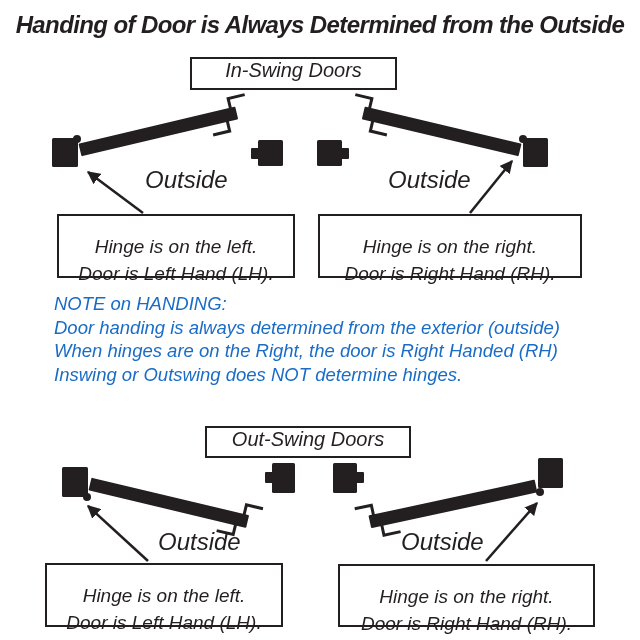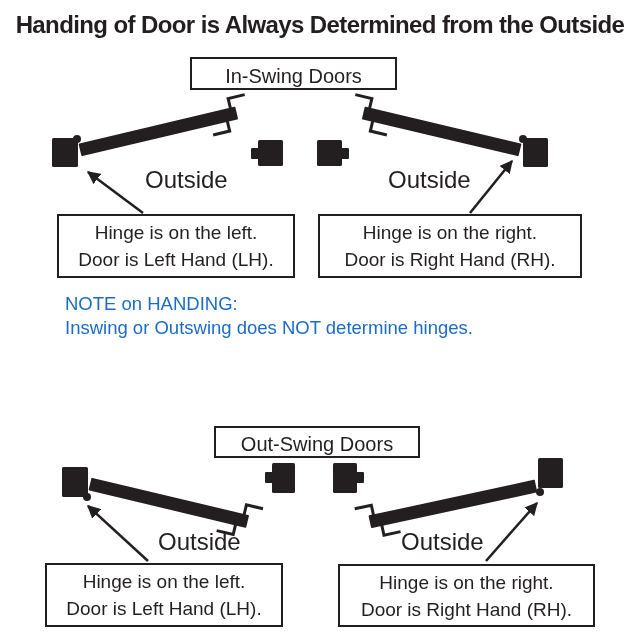--- a/index.html
+++ b/index.html
@@ -1,56 +1,56 @@
 <!DOCTYPE html>
 <html style="--ink: #231f20; --note-blue: #1a6cc7;"><head>
 <meta charset="utf-8">
 <style>
   :root { --ink:#231f20; --note-blue:#1a6cc7; }
   * { margin:0; padding:0; box-sizing:border-box; }
   body { background:#fff; font-family:"Liberation Sans", sans-serif; }
-  .page { position:relative; width:640px; height:640px; background:#fff; overflow:hidden; }
+  .page { position:relative; width:640px; height:640px; background:#fff; overflow:hidden;font-style:italic; }
 
   .title {
     position:absolute; top:11px; left:0; width:640px;
     text-align:center; white-space:nowrap;
     font-size:24px; font-weight:bold; letter-spacing:-0.6px;
     color:var(--ink);
   }
 
   .svg-layer { position:absolute; top:0; left:0; width:640px; height:640px; }
 
   .section-label {
     position:absolute; border:2px solid var(--ink); background:#fff;
     text-align:center; font-size:20px; color:var(--ink);
-    display:flex; align-items:flex-end; justify-content:center;
+    display:flex; align-items:flex-start; justify-content:center;
   }
   .section-label.in-swing  { left:190px; top:57px;  width:207px; height:33px; }
-  .section-label.out-swing { left:214px; top:426px; width:206px; height:32px; }
+  .section-label.out-swing { left:205px; top:426px; width:206px; height:32px; }
 
   .outside-label {
     position:absolute; font-size:24px; color:var(--ink); white-space:nowrap;
   }
   .ol-in-left   { left:145px; top:166px; }
   .ol-in-right  { left:388px; top:166px; }
   .ol-out-left  { left:158px; top:528px; }
   .ol-out-right { left:401px; top:528px; }
 
   .hinge-box {
     position:absolute; border:2px solid var(--ink); background:#fff;
     text-align:center; font-size:19px; line-height:27px; color:var(--ink);
-    padding-top:3px;
+    padding-top:17px;
   }
   .hb-in-left   { left:57px;  top:214px; width:238px; height:64px; }
   .hb-in-right  { left:318px; top:214px; width:264px; height:64px; }
   .hb-out-left  { left:45px;  top:563px; width:238px; height:64px; }
   .hb-out-right { left:338px; top:564px; width:257px; height:63px; }
 
   .note {
-    position:absolute; left:65px; top:292px; width:560px;
+    position:absolute; left:54px; top:292px; width:560px;
     color:var(--note-blue); font-size:18.5px; line-height:23.5px;
     white-space:nowrap;
   }
 
   .ink-fill   { fill:var(--ink); }
   .ink-stroke { stroke:var(--ink); fill:none; }
 </style>
 </head>
 <body>
 
@@ -142,16 +142,18 @@
     <div>Hinge is on the left.</div>
     <div>Door is Left Hand (LH).</div>
   </div>
   <div class="hinge-box hb-out-right">
     <div>Hinge is on the right.</div>
     <div>Door is Right Hand (RH).</div>
   </div>
 
   <div class="note">
     <div>NOTE on HANDING:</div>
+    <div>Door handing is always determined from the exterior (outside)</div>
+    <div>When hinges are on the Right, the door is Right Handed (RH)</div>
     <div>Inswing or Outswing does NOT determine hinges.</div>
   </div>
 
 </div>
 
 </body></html>

